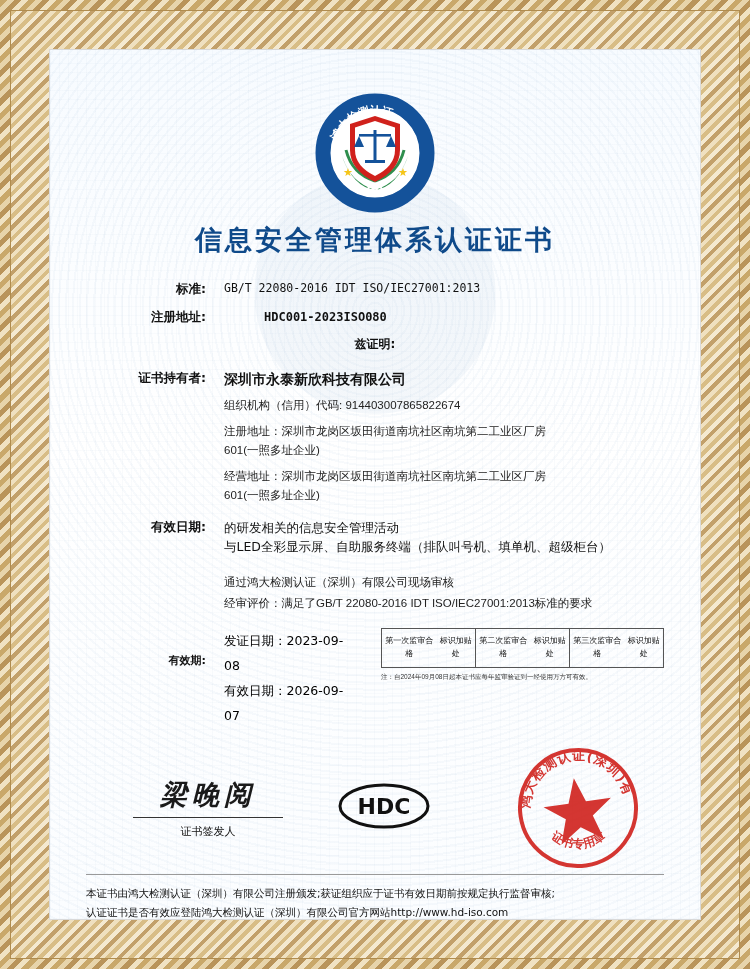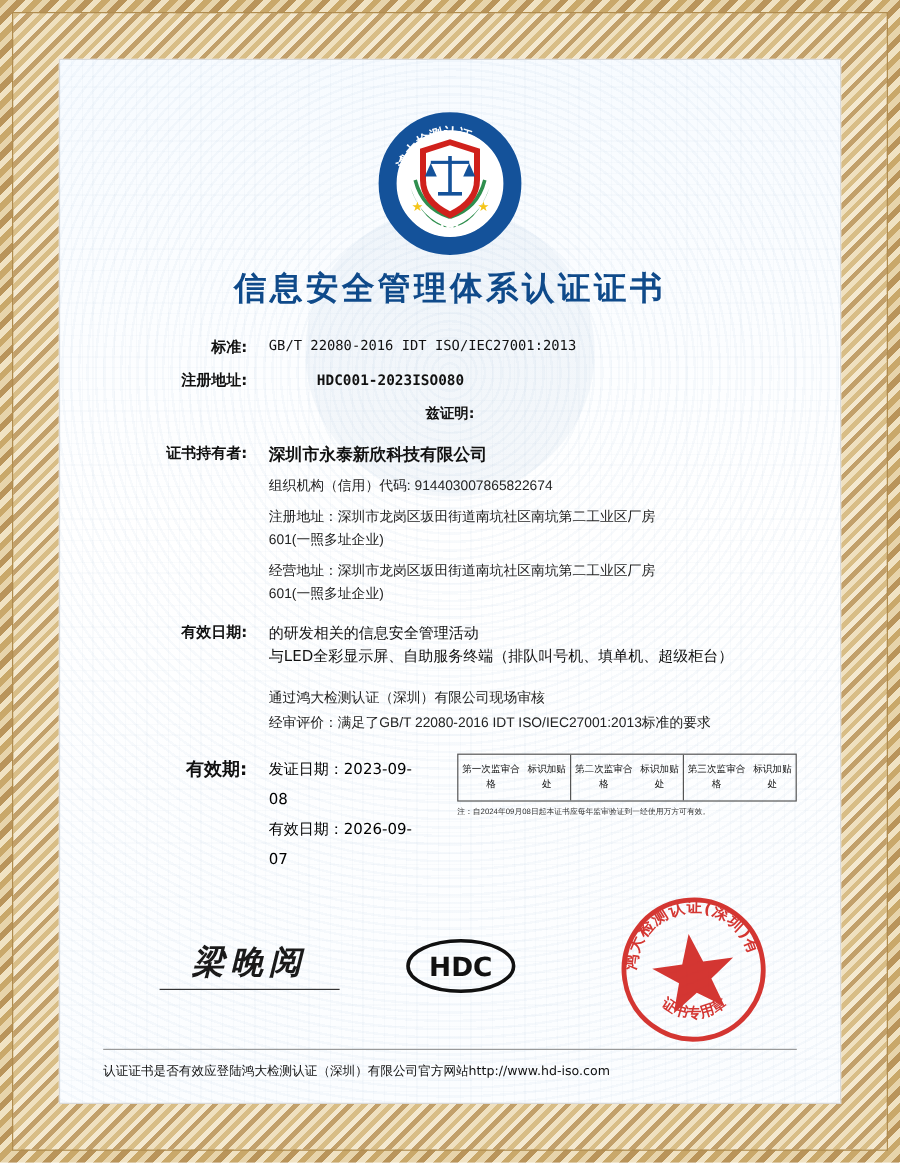--- a/index.html
+++ b/index.html
@@ -82,22 +82,23 @@
   .center-note{
     text-align:center;font-size:12px;font-weight:bold;color:#111;margin:2px 0 16px 0;
     font-family:"DejaVu Sans","Liberation Sans",sans-serif;
   }
   .indent-block{margin-top:6px;}
 
   
   .validity{display:flex;margin-top:14px;}
   .validity .lbl{
     width:120px;min-width:120px;text-align:right;padding-right:18px;
-    font-size:15px;font-weight:bold;color:#111;padding-top:4px;
-    font-family:"DejaVu Sans","Liberation Sans",sans-serif;
+    font-size:11px;font-weight:bold;color:#111;padding-top:4px;
+    font-family:"DejaVu Sans","Liberation Sans",sans-serif;
+    margin-top:21px;
   }
   .validity .dates{font-size:12.5px;line-height:2;font-family:"DejaVu Sans","Liberation Sans",sans-serif;}
   .surv-wrap{margin-left:22px;}
   .surv-boxes{display:flex;border:1px solid #555;}
   .surv-box{
     width:93px;height:38px;border-right:1px solid #555;
     display:flex;flex-direction:row;align-items:center;justify-content:center;
     font-size:8px;line-height:1.6;color:#111;text-align:center;
     font-family:"DejaVu Sans","Liberation Sans",sans-serif;
   }
@@ -237,20 +238,21 @@
               </div>
             </div>
             <div class="surv-note">注：自2024年09月08日起本证书应每年监审验证到一经使用万方可有效。</div>
           </div>
         </div>
 
         <div class="sig-area">
           <div class="sig-left">
             <div class="sig-script">梁晚阅</div>
             <div class="sig-line"></div>
+            <div class="sig-caption">证书签发人</div>
           </div>
 
           <div class="hdc-mark">
             <svg width="92" height="52" viewBox="0 0 92 52">
               <ellipse cx="46" cy="26" rx="44" ry="21" fill="none" stroke="#111" stroke-width="3"></ellipse>
               <text x="46" y="34" text-anchor="middle" font-size="22" font-weight="bold" font-family="DejaVu Sans, sans-serif" fill="#111">HDC</text>
             </svg>
           </div>
 
           <div class="seal">
@@ -267,20 +269,21 @@
                 <text font-size="12" fill="#d0211c" font-family="DejaVu Sans, sans-serif" font-weight="bold">
                   <textPath href="#sealBot" startOffset="22%">证书专用章</textPath>
                 </text>
                 <path d="M68 38 L76.8 62.5 L102 62.5 L81.6 77.5 L89.5 102 L68 87.5 L46.5 102 L54.4 77.5 L34 62.5 L59.2 62.5 Z" fill="#d0211c"></path>
               </g>
             </svg>
           </div>
         </div>
 
         <div class="footer">
+          <div>本证书由鸿大检测认证（深圳）有限公司注册颁发;获证组织应于证书有效日期前按规定执行监督审核;</div>
           <div>认证证书是否有效应登陆鸿大检测认证（深圳）有限公司官方网站http://www.hd-iso.com</div>
 
         </div>
 
       </div>
     </div>
   </div>
 </div>
 
 </body></html>

